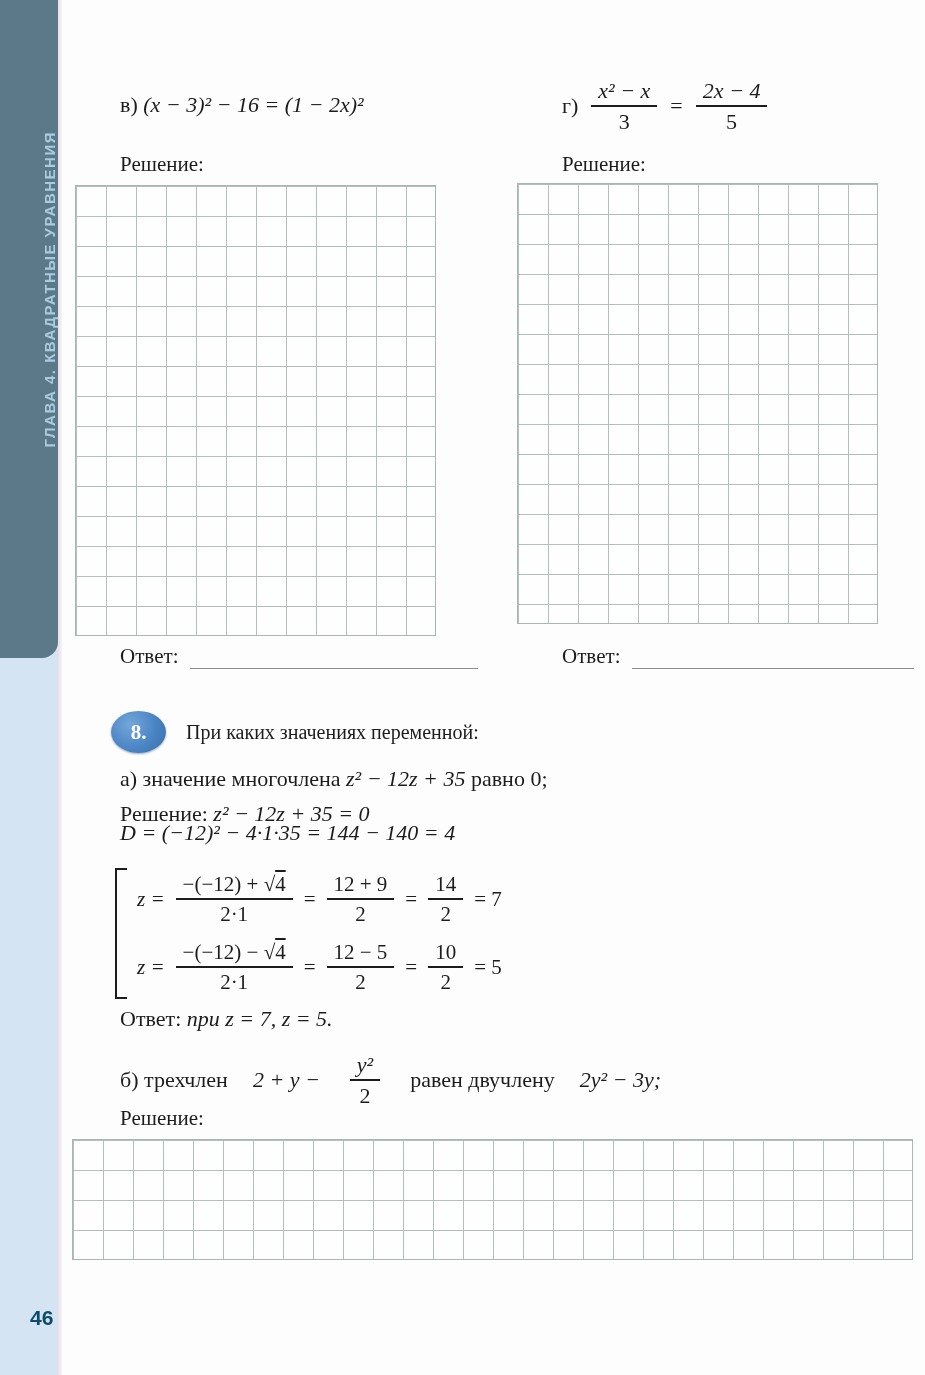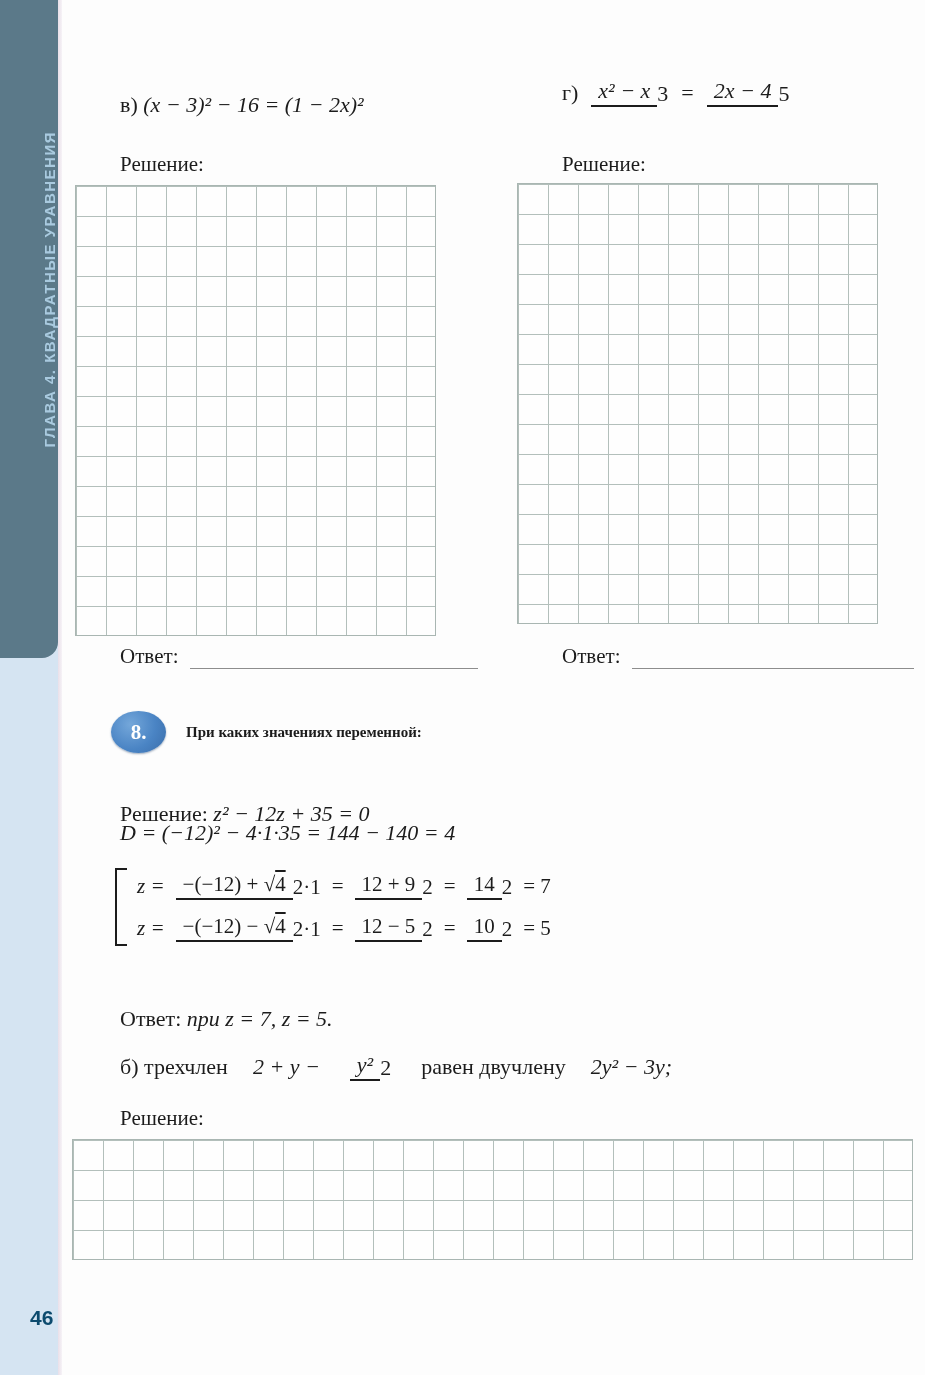--- a/index.html
+++ b/index.html
@@ -68,39 +68,39 @@
   .abs { position: absolute; margin-left: 45px; }
   .eq  { font-size: 22px; }
   .math { font-style: italic; }
   .math .up, .up { font-style: normal; }
   .label { font-size: 21px; }
 
   .answer-row { display: flex; align-items: flex-end; gap: 12px; font-size: 21px; }
   .answer-line { flex: 1; border-bottom: 1px solid #8d8d8d; height: 22px; }
 
   
-  .frac { display: inline-flex; flex-direction: row; align-items: center; vertical-align: middle; margin: 0 5px; }
+  .frac { display: inline-flex; flex-direction: column; align-items: center; vertical-align: middle; margin: 0 5px; }
   .frac .num { border-bottom: 2px solid #1c1c1c; padding: 0 7px 2px; line-height: 1.15; }
   .frac .den { padding-top: 2px; line-height: 1.15; }
 
   .radicand { text-decoration: overline; }
 
   
   .p8-header { display: flex; align-items: center; gap: 20px; }
   .badge {
     width: 55px; height: 42px;
     border-radius: 50%;
     background: radial-gradient(circle at 35% 32%, #74a7da 0%, #4a84c4 55%, #3a6da9 100%);
     box-shadow: 0 1px 2px rgba(40,70,110,.45);
     color: #ffffff;
     font-family: "Liberation Serif", serif;
     font-weight: bold; font-size: 21px;
     display: flex; align-items: center; justify-content: center;
   }
-  .p8-title { font-weight: bold; font-size: 15px; }
+  .p8-title { font-weight: normal; font-size: 20px; }
 
   .inline-row { display: flex; align-items: center; gap: 8px; font-size: 22px; }
 
   
   .system { display: flex; align-items: stretch; }
   .bracket {
     width: 12px;
     border-left: 2.5px solid #1c1c1c;
     border-top: 2.5px solid #1c1c1c;
     border-bottom: 2.5px solid #1c1c1c;
@@ -149,20 +149,25 @@
   <div class="abs answer-row" style="left:517px; top:644px; width:352px;">
     <span>Ответ:</span>
     <span class="answer-line"></span>
   </div>
 
   <div class="abs p8-header" style="left:66px; top:711px;">
     <div class="badge">8.</div>
     <div class="p8-title">При каких значениях переменной:</div>
   </div>
 
+  <div class="abs eq" style="left:75px; top:766px;">
+    <span class="up">а) значение многочлена</span>
+    <span class="math">z² − 12z + 35</span>
+    <span class="up">равно 0;</span>
+  </div>
 
   <div class="abs eq" style="left:75px; top:801px;">
     <span class="up">Решение:</span>
     <span class="math">z² − 12z + 35 = 0</span>
   </div>
 
   <div class="abs eq math" style="left:75px; top:820px;">D = (−12)² − 4·1·35 = 144 − 140 = 4</div>
 
   <div class="abs system" style="left:70px; top:868px;">
     <div class="bracket"></div>

